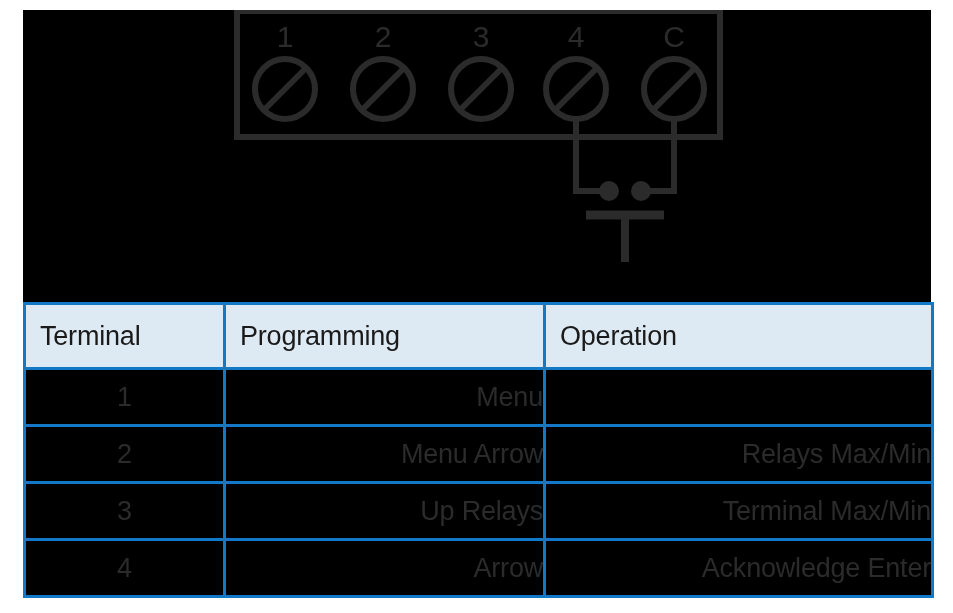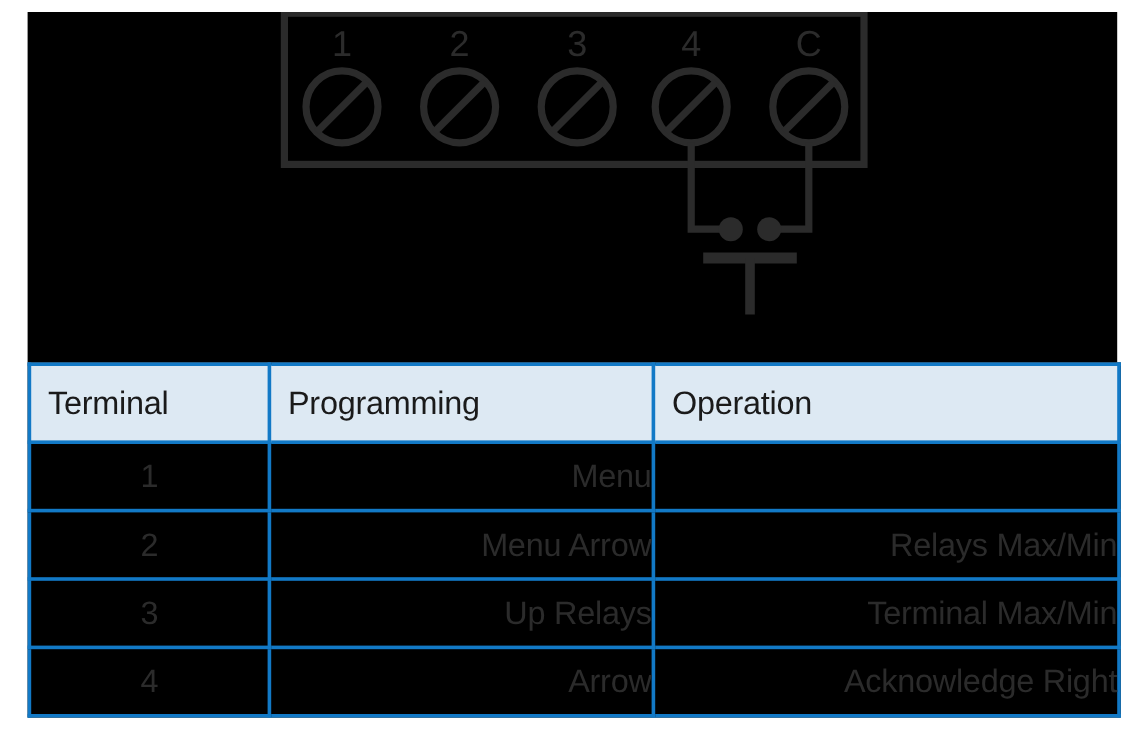--- a/index.html
+++ b/index.html
@@ -176,18 +176,18 @@
         <td class="cell-text">Relays Max/Min</td>
       </tr>
       <tr>
         <td class="cell-terminal">3</td>
         <td class="cell-text">Up Relays</td>
         <td class="cell-text">Terminal Max/Min</td>
       </tr>
       <tr>
         <td class="cell-terminal">4</td>
         <td class="cell-text">Arrow</td>
-        <td class="cell-text">Acknowledge Right</td>
+        <td class="cell-text">Acknowledge Enter</td>
       </tr>
     </tbody>
   </table>
 
 </div>
 
 </body></html>

